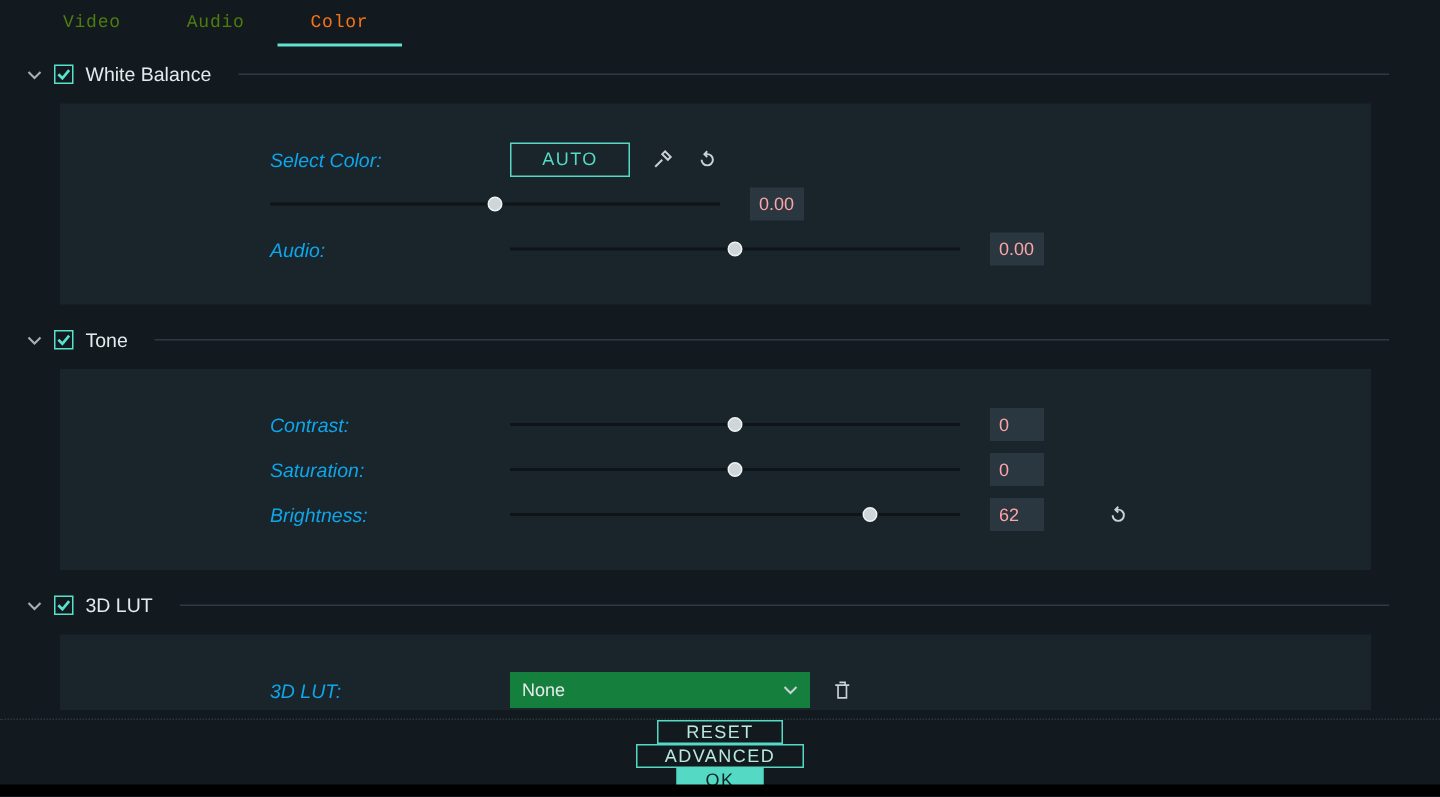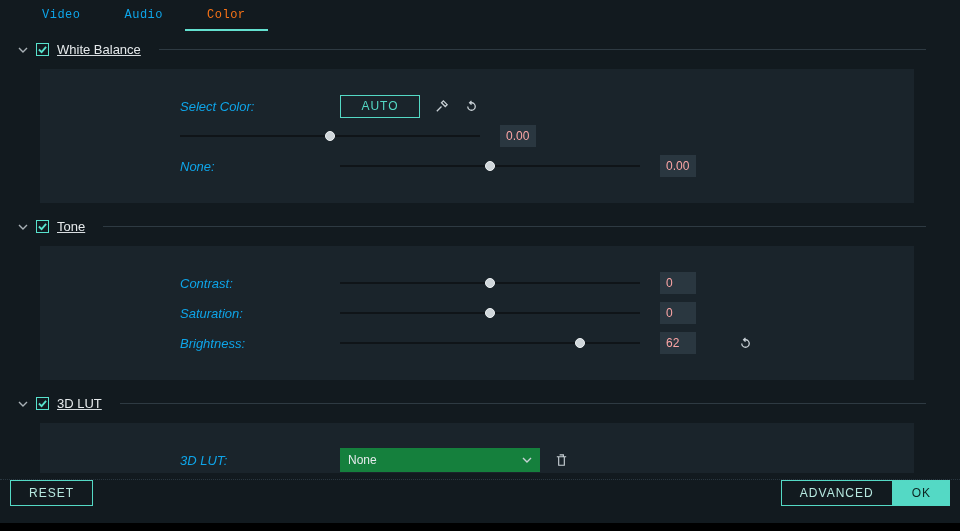--- a/index.html
+++ b/index.html
@@ -17,21 +17,21 @@
     display: flex;
     gap: 0;
     padding: 0 20px;
     height: 32px;
     border-bottom: 1px solid rgba(255,255,255,0);
   }
   .tab {
     padding: 8px 22px 6px 22px;
     font-family: "Courier New", monospace;
     font-size: 12px;
-    color: #0ea5e9;
+    color: #4d7c0f;
     cursor: pointer;
     letter-spacing: 0.5px;
   }
   .tab.active {
     color: #f97316;
     border-bottom: 2px solid #63e0cf;
   }
   .scroll-area {
     position: absolute;
     top: 32px;
@@ -45,21 +45,20 @@
   
   .scroll-area::-webkit-scrollbar { width: 6px; }
   .scroll-area::-webkit-scrollbar-track { background: transparent; }
   .scroll-area::-webkit-scrollbar-thumb { background: #555f66; border-radius: 3px; }
 
   .section-header {
     display: flex;
     align-items: center;
     gap: 8px;
     padding: 10px 18px 8px 18px;
-    text-decoration: underline;
   }
   .chevron {
     width: 10px;
     height: 10px;
     display: inline-flex;
     align-items: center;
     justify-content: center;
     color: #a9b1b6;
     cursor: pointer;
   }
@@ -172,22 +171,24 @@
   .select svg { width: 10px; height: 10px; }
 
   .footer {
     position: absolute;
     left: 0;
     right: 0;
     bottom: 8px;
     height: 44px;
     border-top: 1px dotted #2a3740;
     display: flex;
+    align-items: center;
     padding: 0 10px;
     background: #121a1f;
+    flex-direction: column;
   }
   .btn {
     height: 26px;
     padding: 0 18px;
     font-size: 12px;
     letter-spacing: 1px;
     cursor: pointer;
     font-family: inherit;
   }
   .btn-outline {
@@ -251,21 +252,21 @@
       </span>
     </div>
     <div class="row">
       <div class="slider">
         <div class="slider-track"></div>
         <div class="slider-thumb" style="left:50%"></div>
       </div>
       <input class="value-input" value="0.00" style="">
     </div>
     <div class="row">
-      <span class="row-label">None:</span>
+      <span class="row-label">Audio:</span>
       <div class="slider">
         <div class="slider-track"></div>
         <div class="slider-thumb" style="left:50%"></div>
       </div>
       <input class="value-input" value="0.00" style="">
     </div>
   </div>
 
   <div class="section-header">
     <span class="chevron">

